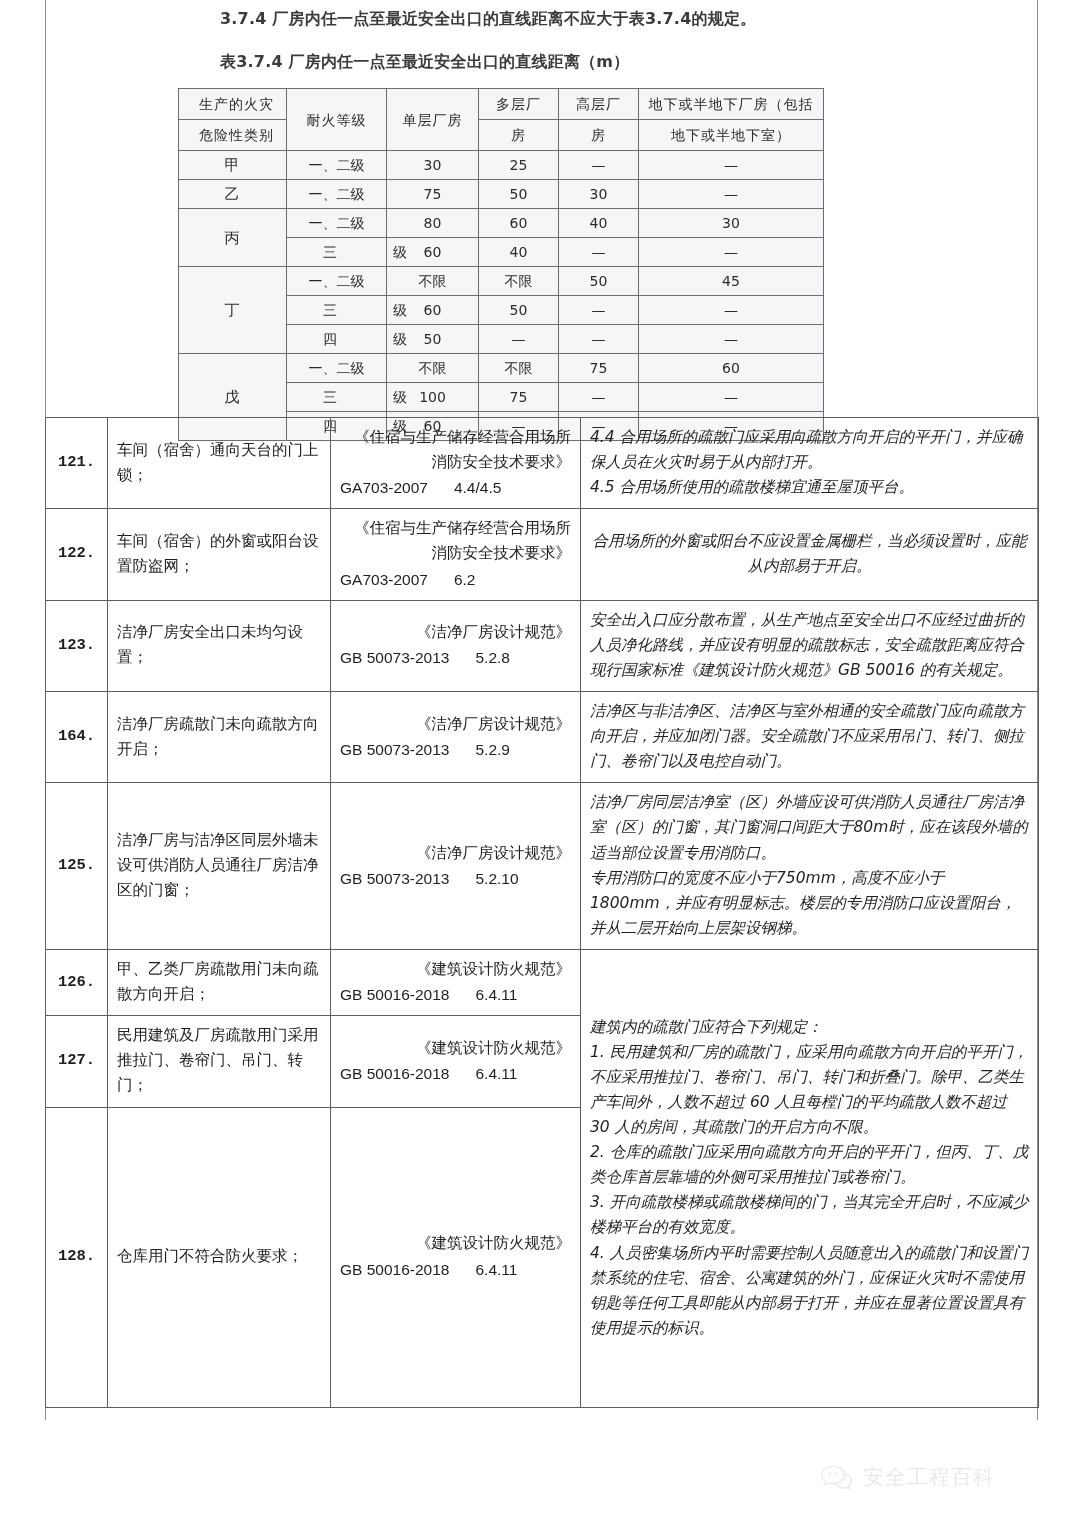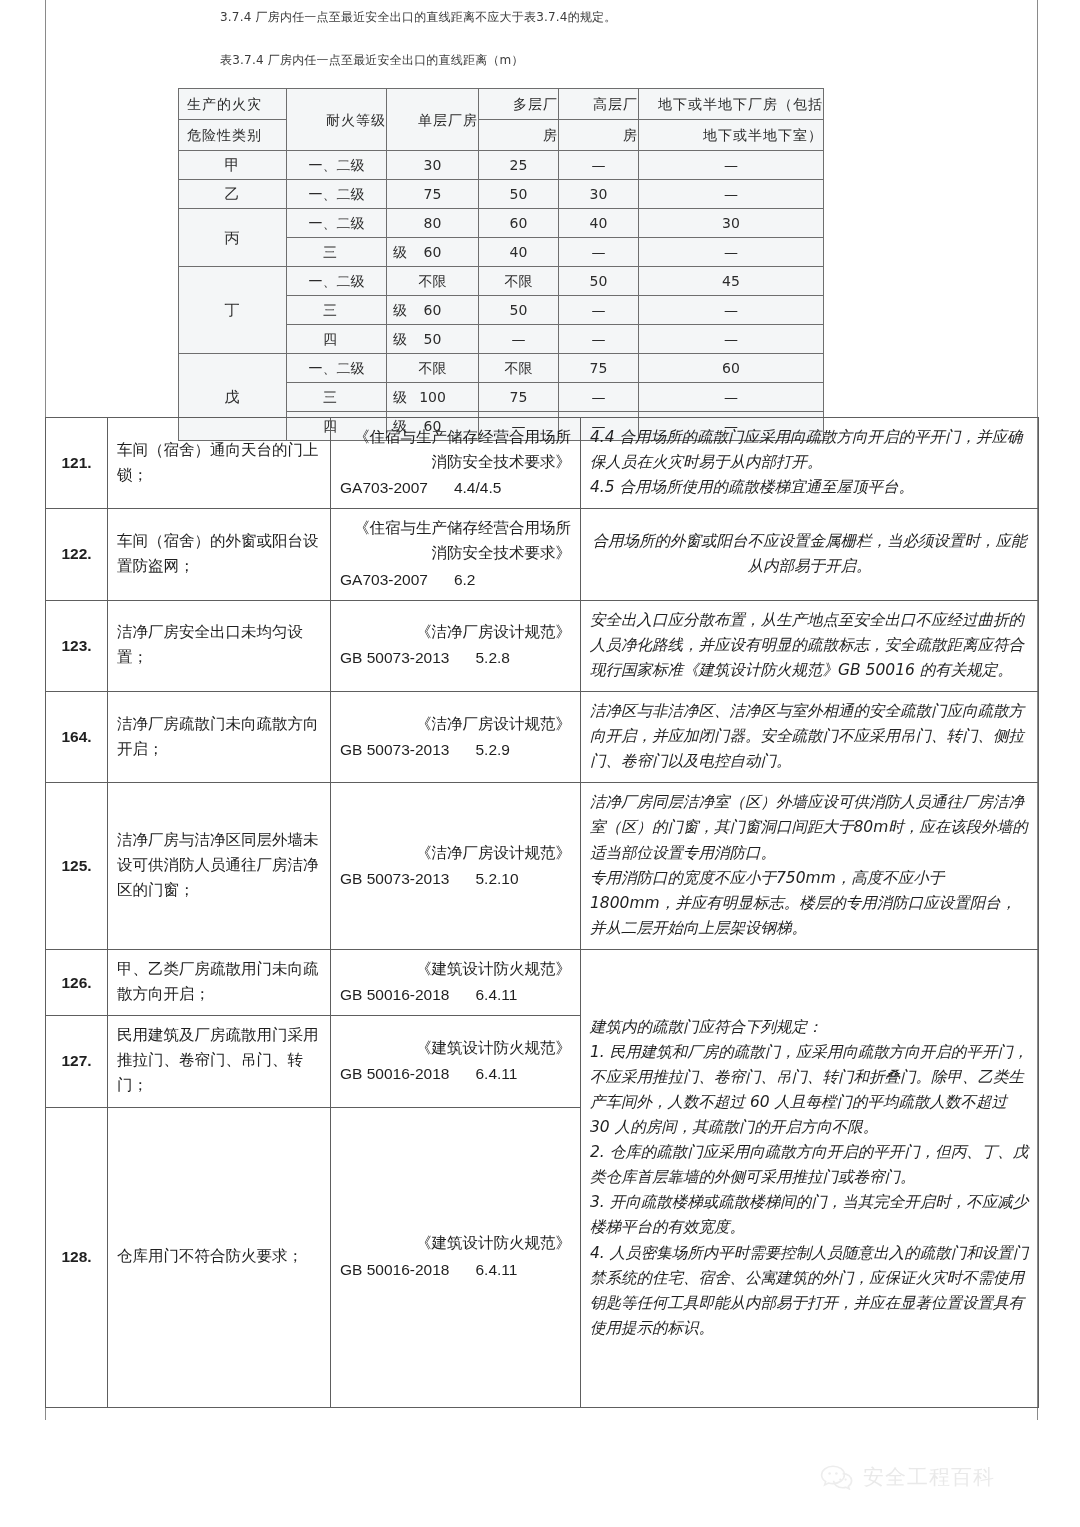--- a/index.html
+++ b/index.html
@@ -32,24 +32,25 @@
   
   .excerpt {
     position: absolute;
     left: 45px;
     top: 0;
     width: 993px;
     height: 417px;
     box-sizing: border-box;
   }
   .excerpt-line {
-    font-size: 12px;
+    font-size: 16px;
     color: #3b3b3b;
     letter-spacing: 0.2px;
     white-space: nowrap;
+    font-weight: bold;
   }
   .excerpt-line.l1 { position: absolute; left: 175px; top: 9px; }
   .excerpt-line.l2 { position: absolute; left: 175px; top: 52px; }
 
   
   .inner-table-wrap {
     position: absolute;
     left: 178px;
     top: 88px;
     width: 645px;
@@ -68,25 +69,24 @@
     padding: 0;
     height: 28px;
     line-height: 28px;
     background: #f4f6f7;
     white-space: nowrap;
   }
   table.inner td.hd {
     height: 30px;
     line-height: 30px;
     letter-spacing: 1px;
-    text-align: right;
   }
   table.inner td.hd-left {
     text-align: left;
-    padding-left: 8px;
+    padding-left: 20px;
   }
   table.inner td.cat {
     font-size: 15px;
     letter-spacing: 1px;
   }
   table.inner td.noborder-top { border-top: none; }
   
   .grade-spread {
     display: inline-block;
     width: 84px;
@@ -113,21 +113,21 @@
     padding: 7px 9px 8px 9px;
     font-size: 15.5px;
     line-height: 1.62;
     color: #1f1f1f;
     box-sizing: border-box;
   }
   td.c-num {
     width: 62px;
     text-align: center;
     font-size: 16px;
-    font-family: Liberation Sans, sans-serif;
+    font-family: Liberation Mono, monospace;
     font-weight: 600;
     vertical-align: middle;
   }
   td.c-item { width: 223px; }
   td.c-ref  { width: 250px; }
   td.c-req  { width: 458px; vertical-align: top; }
   td.c-req.mid { vertical-align: middle; text-align: center; }
 
   .ref-title { display: block; text-align: right; }
   .ref-code  { display: block; font-family: Liberation Sans, sans-serif; }

